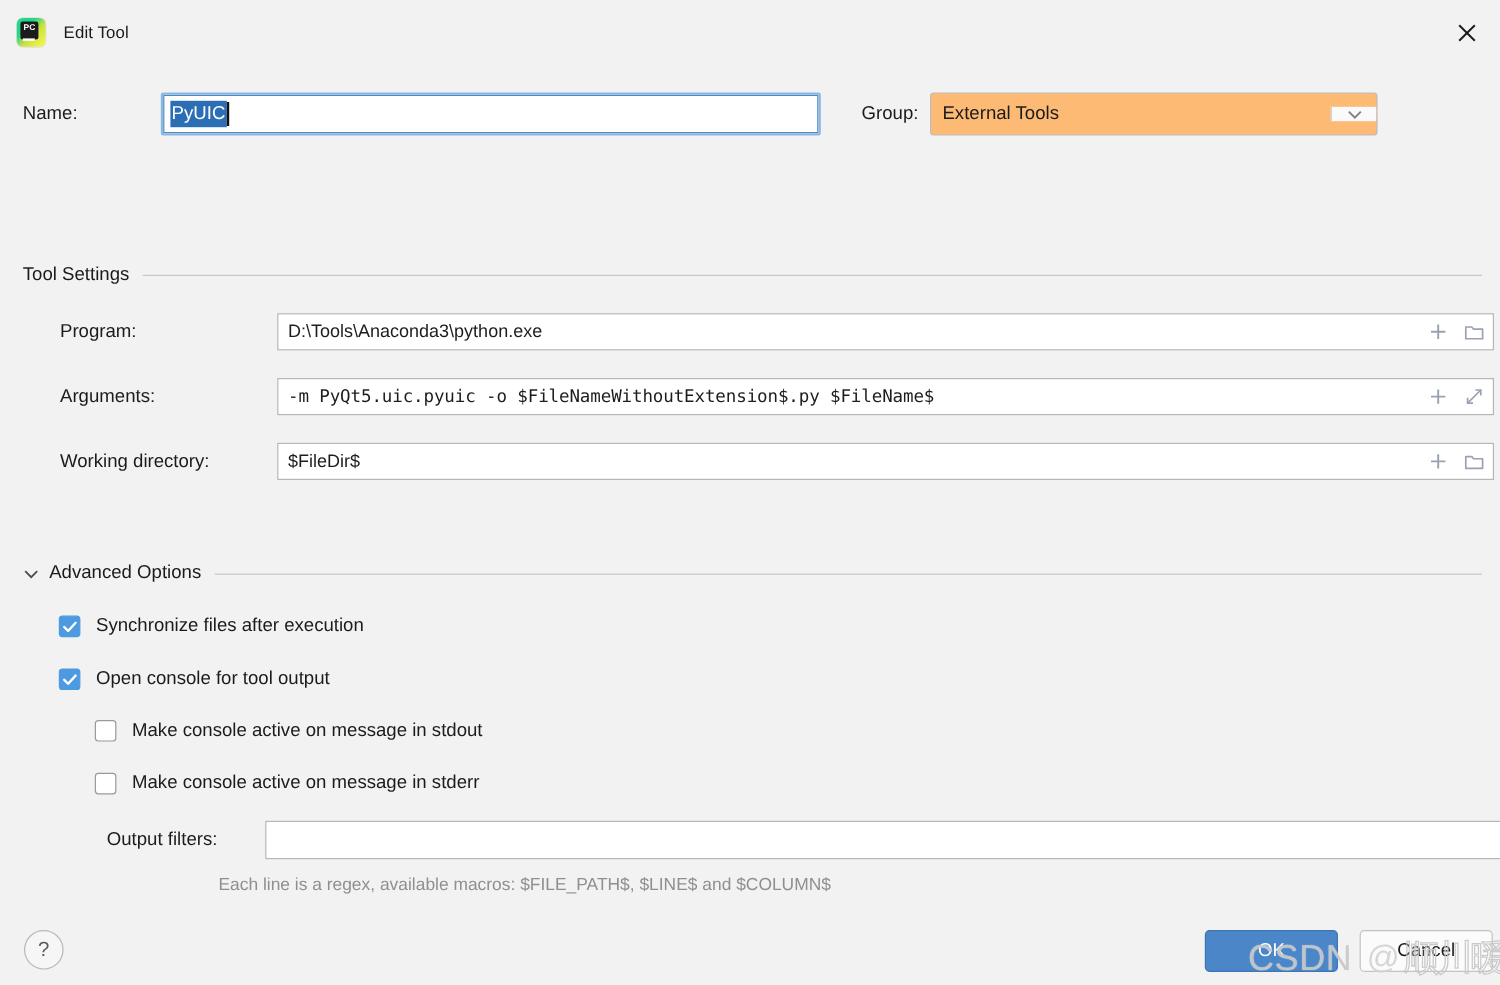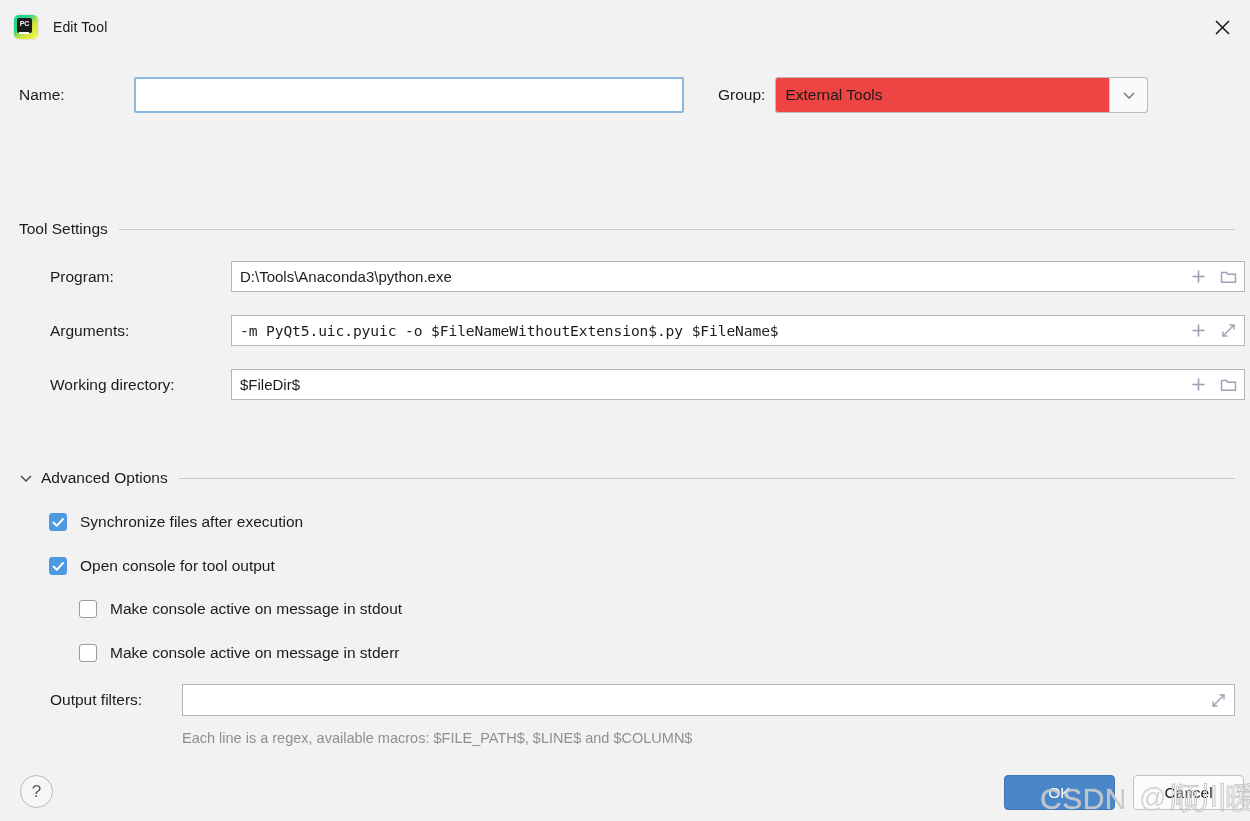--- a/index.html
+++ b/index.html
@@ -133,22 +133,23 @@
     position: absolute;
     left: 706px; top: 77px;
     display: flex; align-items: center; margin-left: 12px;
   }
   .row-group .lbl { margin-right: 10px; }
   .combo {
     width: 373px; height: 36px;
     display: flex;
     border: 1px solid #bcbcbc;
     border-radius: 3px;
-    background: #ef4444;
+    background: #fdba74;
     overflow: hidden;
+    align-items: center;
   }
   .combo .combo-text {
     flex: 1 1 auto;
     display: flex; align-items: center;
     padding-left: 9px;
     font-size: 15.5px;
     color: #1b1b1b;
   }
   .combo .combo-arrow {
     width: 38px;
@@ -248,21 +249,21 @@
   #chk-console { left: 49px; top: 557px; }
   #chk-stdout { left: 79px; top: 600px; }
   #chk-stderr { left: 79px; top: 644px; }
 
   
   #row-filters {
     position: absolute;
     left: 50px; top: 684px;
     display: flex; align-items: center;
   }
-  #row-filters .lbl { width: 132px; }
+  #row-filters .lbl { width: 132px; margin-left: 39px; }
   #filters-field {
     position: relative;
     width: 1053px; height: 32px;
     background: #ffffff;
     border: 1px solid #b6b6b6;
     display: flex; align-items: center;
     padding-left: 8px;
   }
   .hint {
     position: absolute;
@@ -355,20 +356,24 @@
     <svg width="19" height="19" viewBox="0 0 19 19" aria-hidden="true">
       <line x1="3" y1="3" x2="16" y2="16" stroke="#1b1b1b" stroke-width="1.6"></line>
       <line x1="16" y1="3" x2="3" y2="16" stroke="#1b1b1b" stroke-width="1.6"></line>
     </svg>
   </div>
 
   <div class="row-name">
     <div class="lbl">Name:</div>
     <div class="name-wrap">
       <div class="name-focus"></div>
+      <div class="name-inner">
+        <span class="name-val">PyUIC</span>
+        <span class="caret"></span>
+      </div>
     </div>
   </div>
 
   <div class="row-group">
     <div class="lbl">Group:</div>
     <div class="combo">
       <div class="combo-text">External Tools</div>
       <div class="combo-arrow">
         <svg width="16" height="12" viewBox="0 0 16 12" aria-hidden="true">
           <polyline points="3,4 8,9 13,4" fill="none" stroke="#7f7f86" stroke-width="1.6"></polyline>

